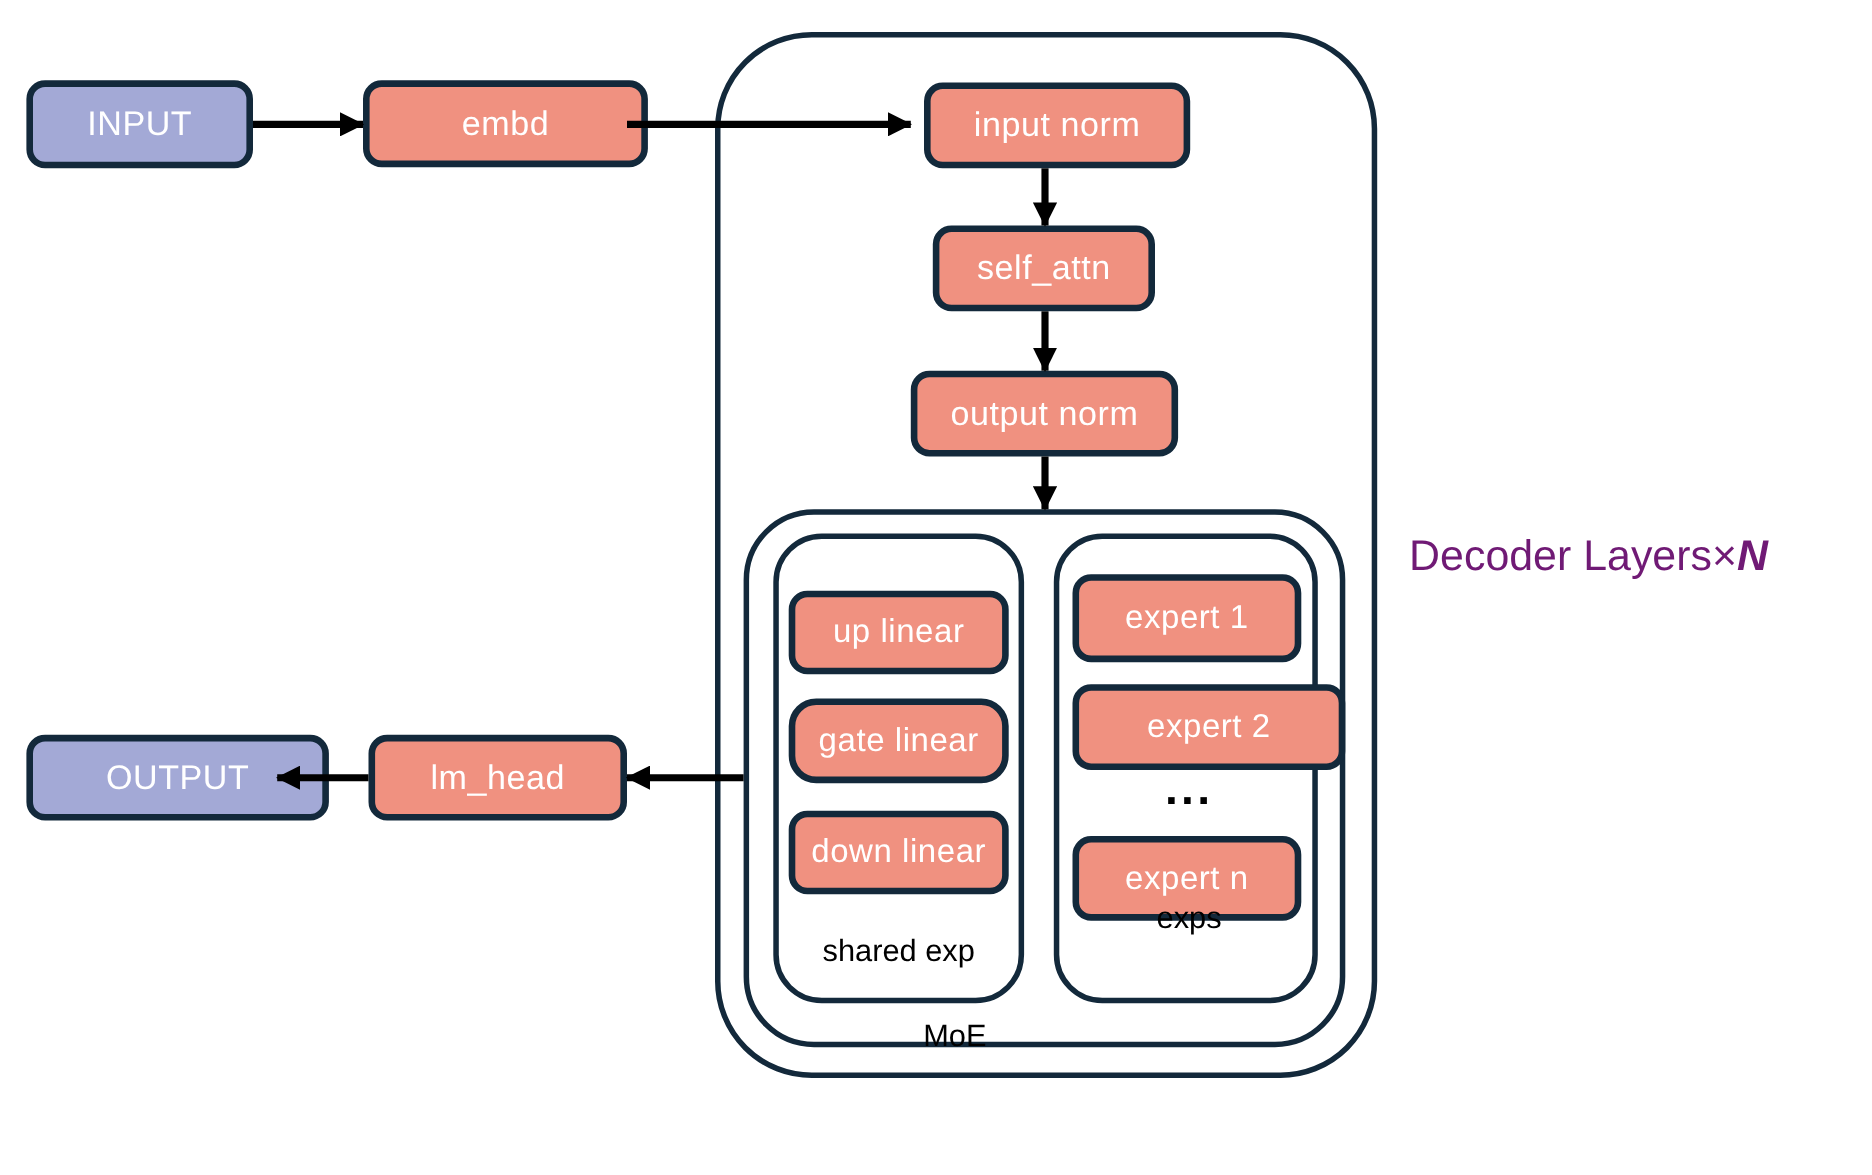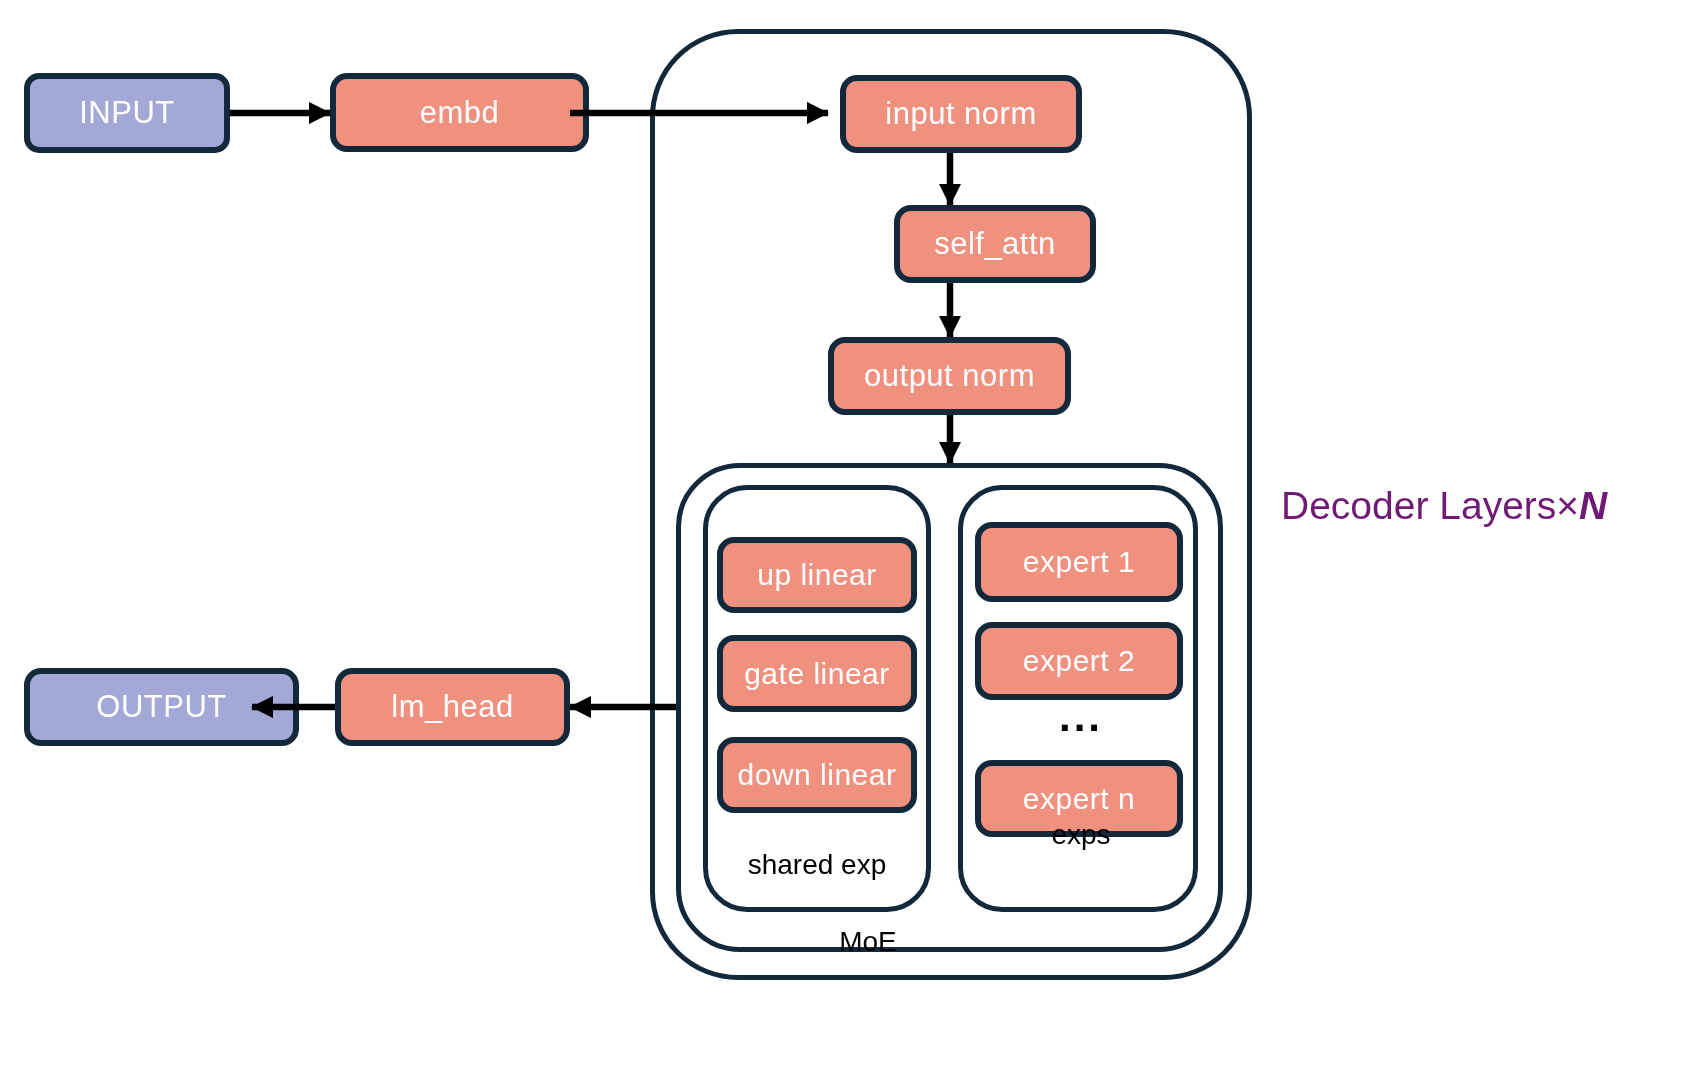--- a/index.html
+++ b/index.html
@@ -22,30 +22,30 @@
   
   .node{
     position:absolute;box-sizing:border-box;
     border:6px solid #13293B;border-radius:17px;
     display:flex;align-items:center;justify-content:center;
     color:#ffffff;font-size:31px;letter-spacing:.5px;
     white-space:nowrap;
   }
   .salmon{background:#F09180;}
   .purple{background:#A3A9D6;}
-  .n-input   {left:24px;  top:73px;  width:206px;height:80px;border-radius:15px;}
+  .n-input   {left:24px;  top:73px;  width:206px;height:80px;}
   .n-embd    {left:330px; top:73px;  width:259px;height:79px;}
   .n-inorm   {left:828px; top:75px;  width:242px;height:78px;margin-left:12px;}
-  .n-attn    {left:848px; top:205px; width:202px;height:78px;margin-left:46px;}
+  .n-attn    {left:848px; top:205px; width:202px;height:78px;}
   .n-onorm   {left:828px; top:337px; width:243px;height:78px;}
   .n-up      {left:717px; top:537px; width:200px;height:76px;font-size:30px;}
-  .n-gate    {left:717px; top:635px; width:200px;height:77px;font-size:30px;}
+  .n-gate    {left:717px; top:635px; width:200px;height:77px;font-size:30px;border-radius:25px;}
   .n-down    {left:717px; top:737px; width:200px;height:76px;font-size:30px;}
   .n-exp1    {left:975px; top:522px; width:208px;height:80px;font-size:30px;}
-  .n-exp2    {left:975px; top:622px; width:208px;height:78px;font-size:30px;}
+  .n-exp2    {left:975px; top:622px; width:248px;height:78px;font-size:30px;}
   .n-expn    {left:975px; top:760px; width:208px;height:77px;font-size:30px;}
   .n-lmhead  {left:335px; top:668px; width:235px;height:78px;}
   .n-output  {left:24px;  top:668px; width:275px;height:78px;}
   
   .lbl{
     position:absolute;color:#000000;font-size:28px;
     transform:translate(-50%,-50%);white-space:nowrap;
   }
   .lbl-shared{left:817px;top:865px;}
   .lbl-exps{left:1081px;top:835px;}

